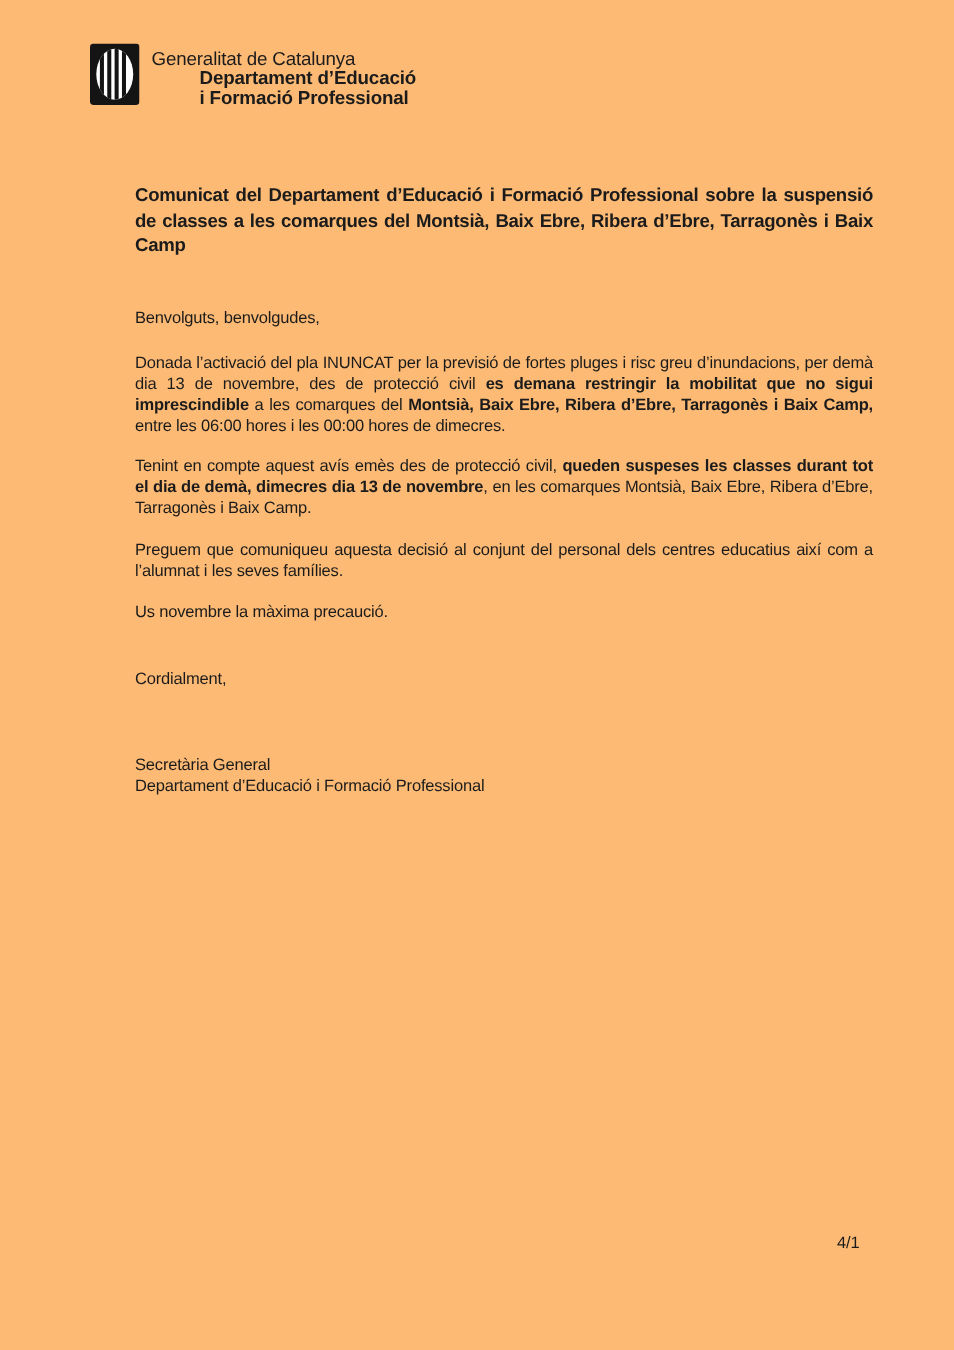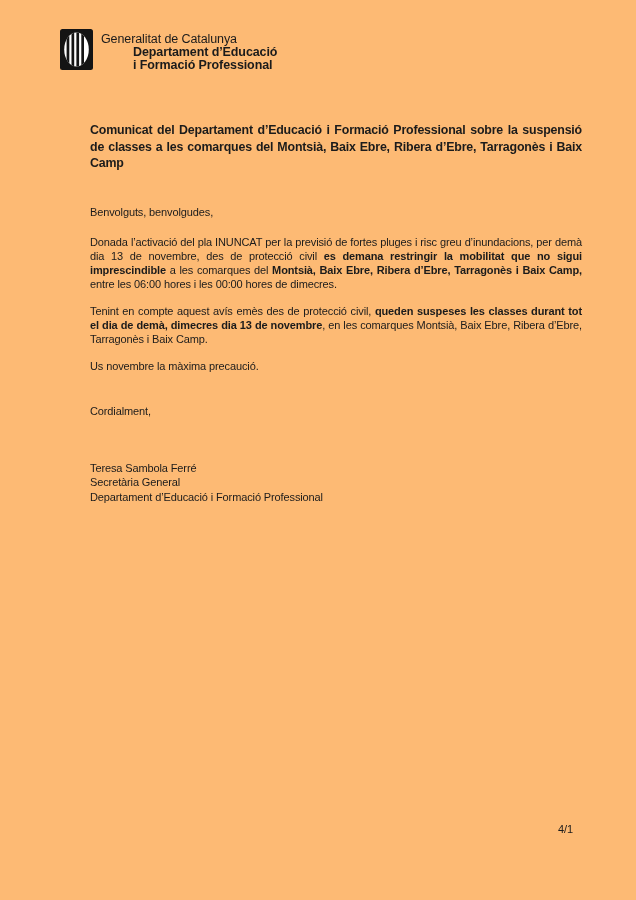--- a/index.html
+++ b/index.html
@@ -101,27 +101,27 @@
   <main class="letter-body">
 
     <p class="title">Comunicat del Departament d’Educació i Formació Professional sobre la suspensió de classes a les comarques del Montsià, Baix Ebre, Ribera d’Ebre, Tarragonès i Baix Camp</p>
 
     <p class="greeting">Benvolguts, benvolgudes,</p>
 
     <p class="p-mobilitat"><span>Donada l’activació del pla INUNCAT per la previsió de fortes pluges i risc greu d’inundacions, per demà dia 13 de novembre, des de protecció civil </span><span class="b">es demana restringir la mobilitat que no sigui imprescindible</span><span> a les comarques del </span><span class="b">Montsià, Baix Ebre, Ribera d’Ebre, Tarragonès i Baix Camp,</span><span> entre les 06:00 hores i les 00:00 hores de dimecres.</span></p>
 
     <p class="p-suspensio"><span>Tenint en compte aquest avís emès des de protecció civil, </span><span class="b">queden suspeses les classes durant tot el dia de demà, dimecres dia 13 de novembre</span><span>, en les comarques Montsià, Baix Ebre, Ribera d’Ebre, Tarragonès i Baix Camp.</span></p>
 
+    <p class="p-comunicacio">Preguem que comuniqueu aquesta decisió al conjunt del personal dels centres educatius així com a l’alumnat i les seves famílies.</p>
 
     <p class="p-precaucio">Us novembre la màxima precaució.</p>
 
     <p class="closing">Cordialment,</p>
 
     <div class="signature">
-      <div>Teresa Sambola Ferré</div>
       <div>Secretària General</div>
       <div>Departament d’Educació i Formació Professional</div>
     </div>
 
   </main>
 
   <div class="page-number">4/1</div>
 
 </div>
 

